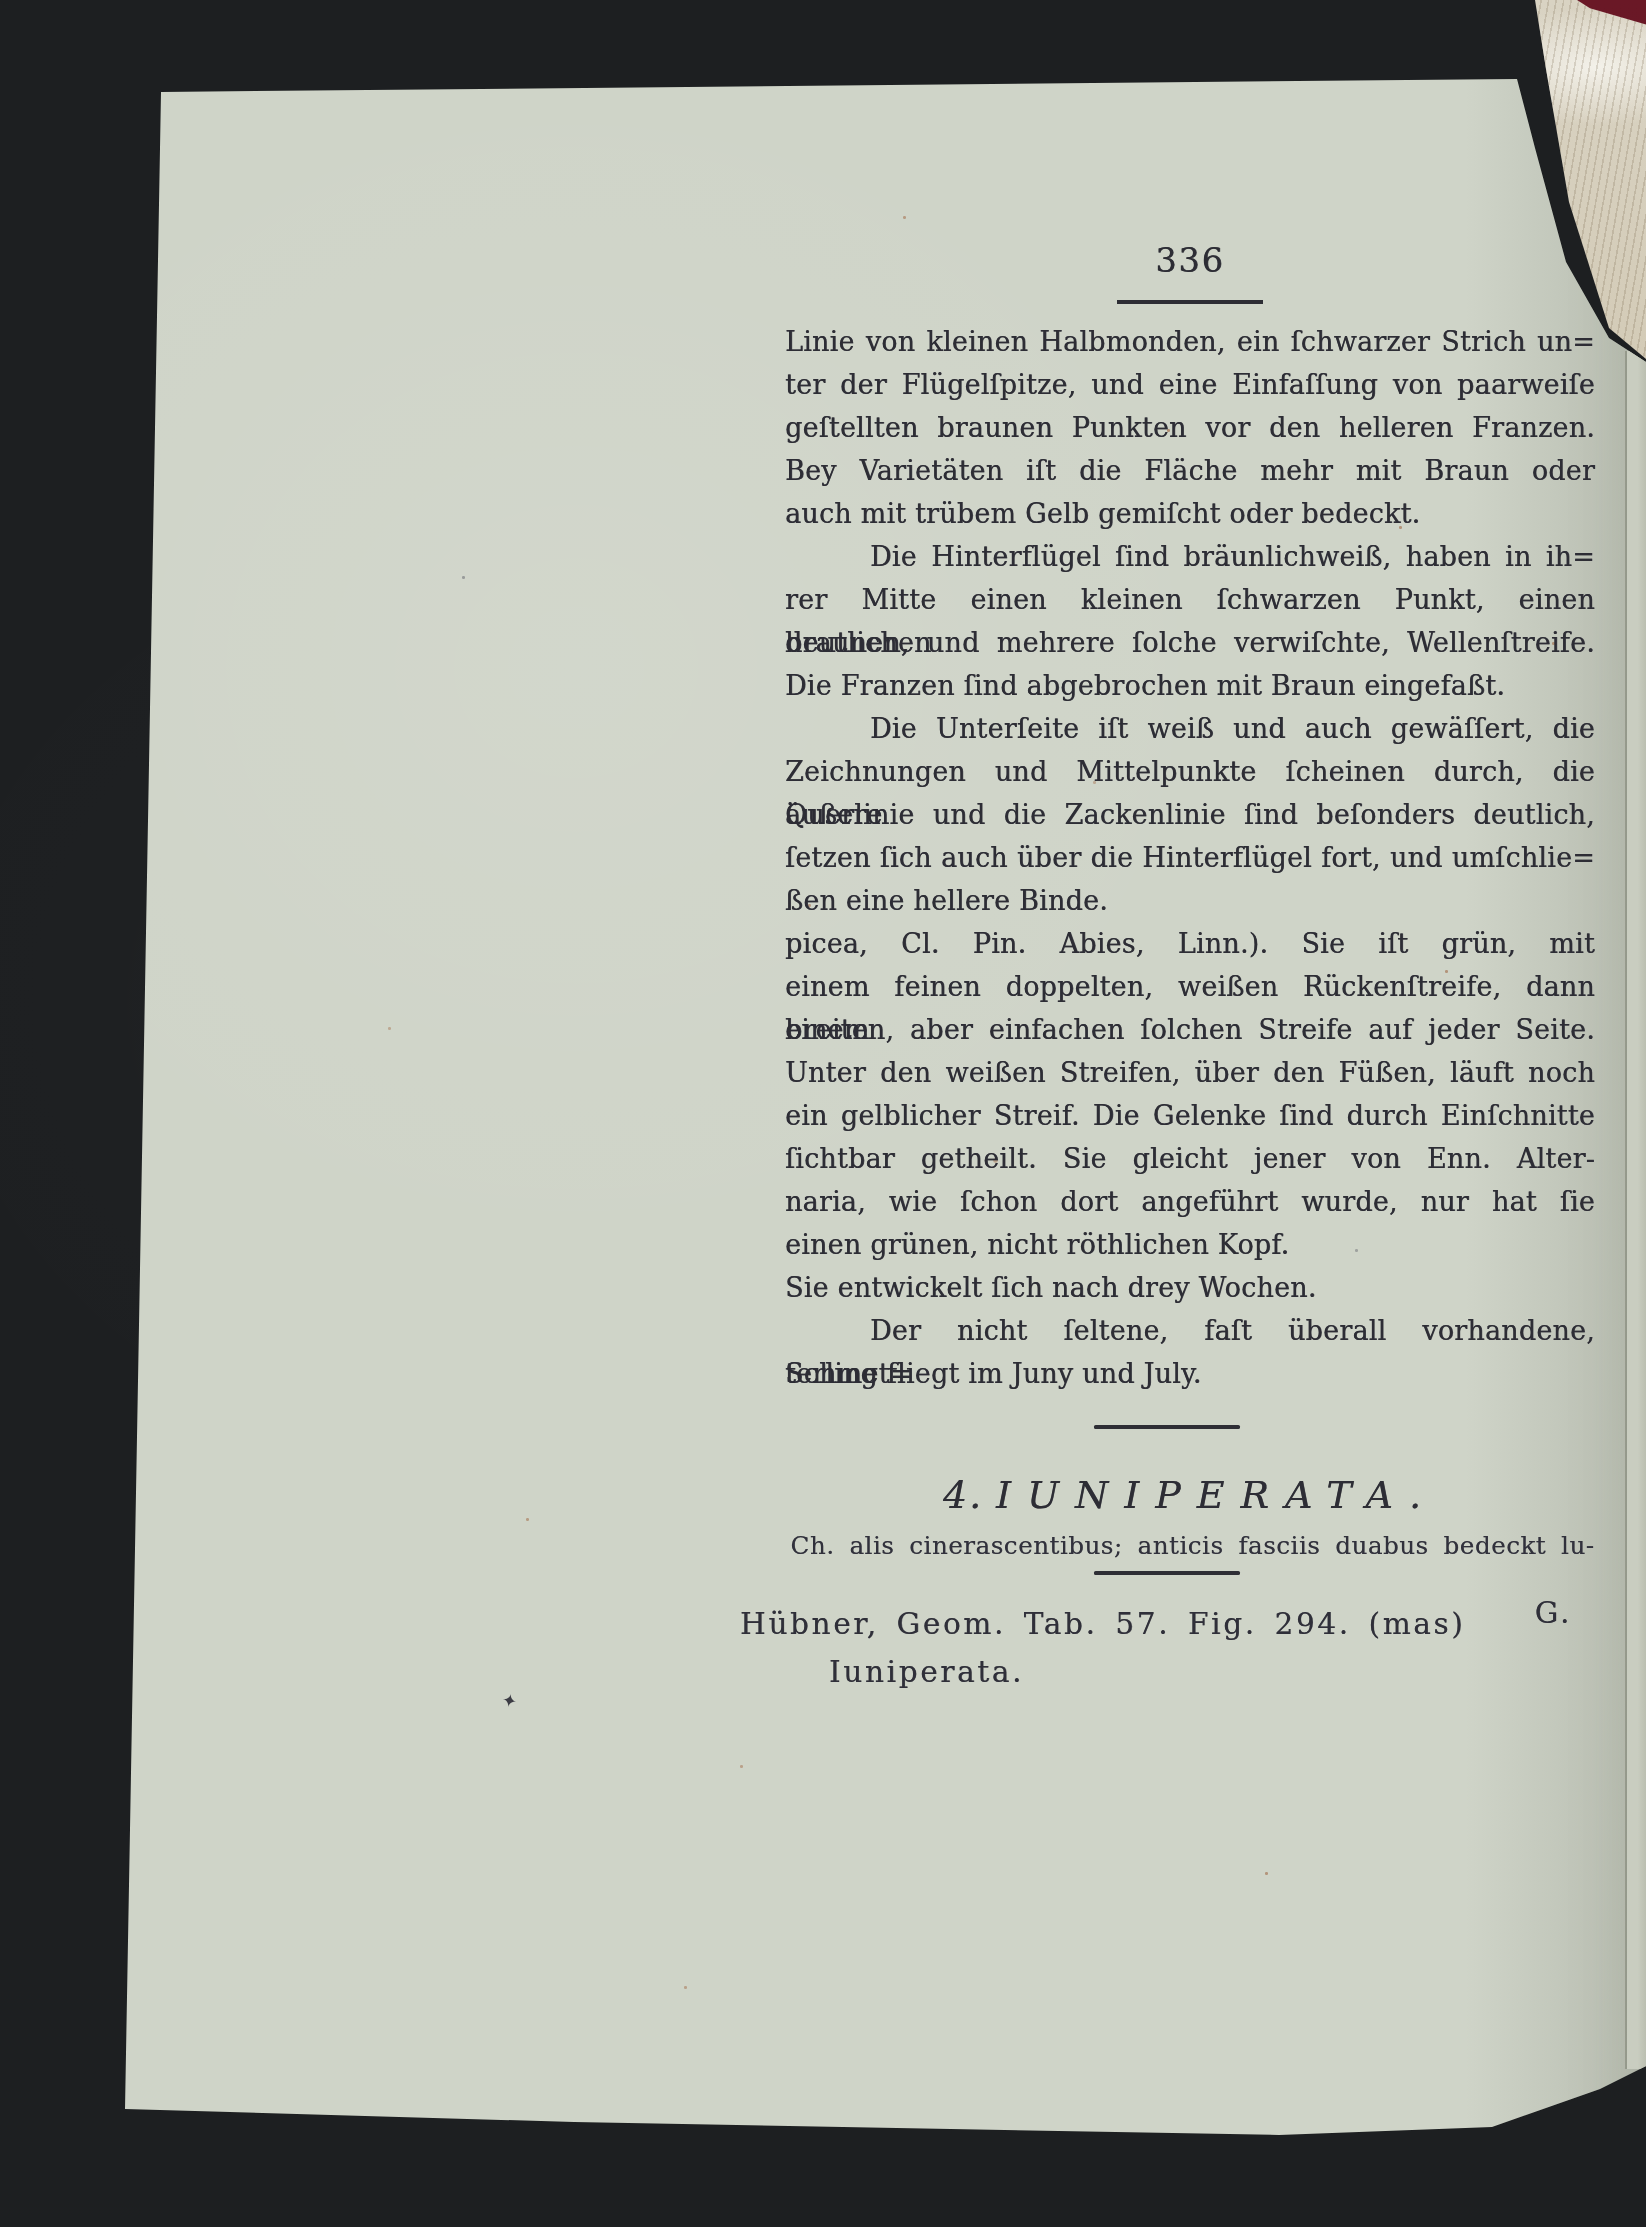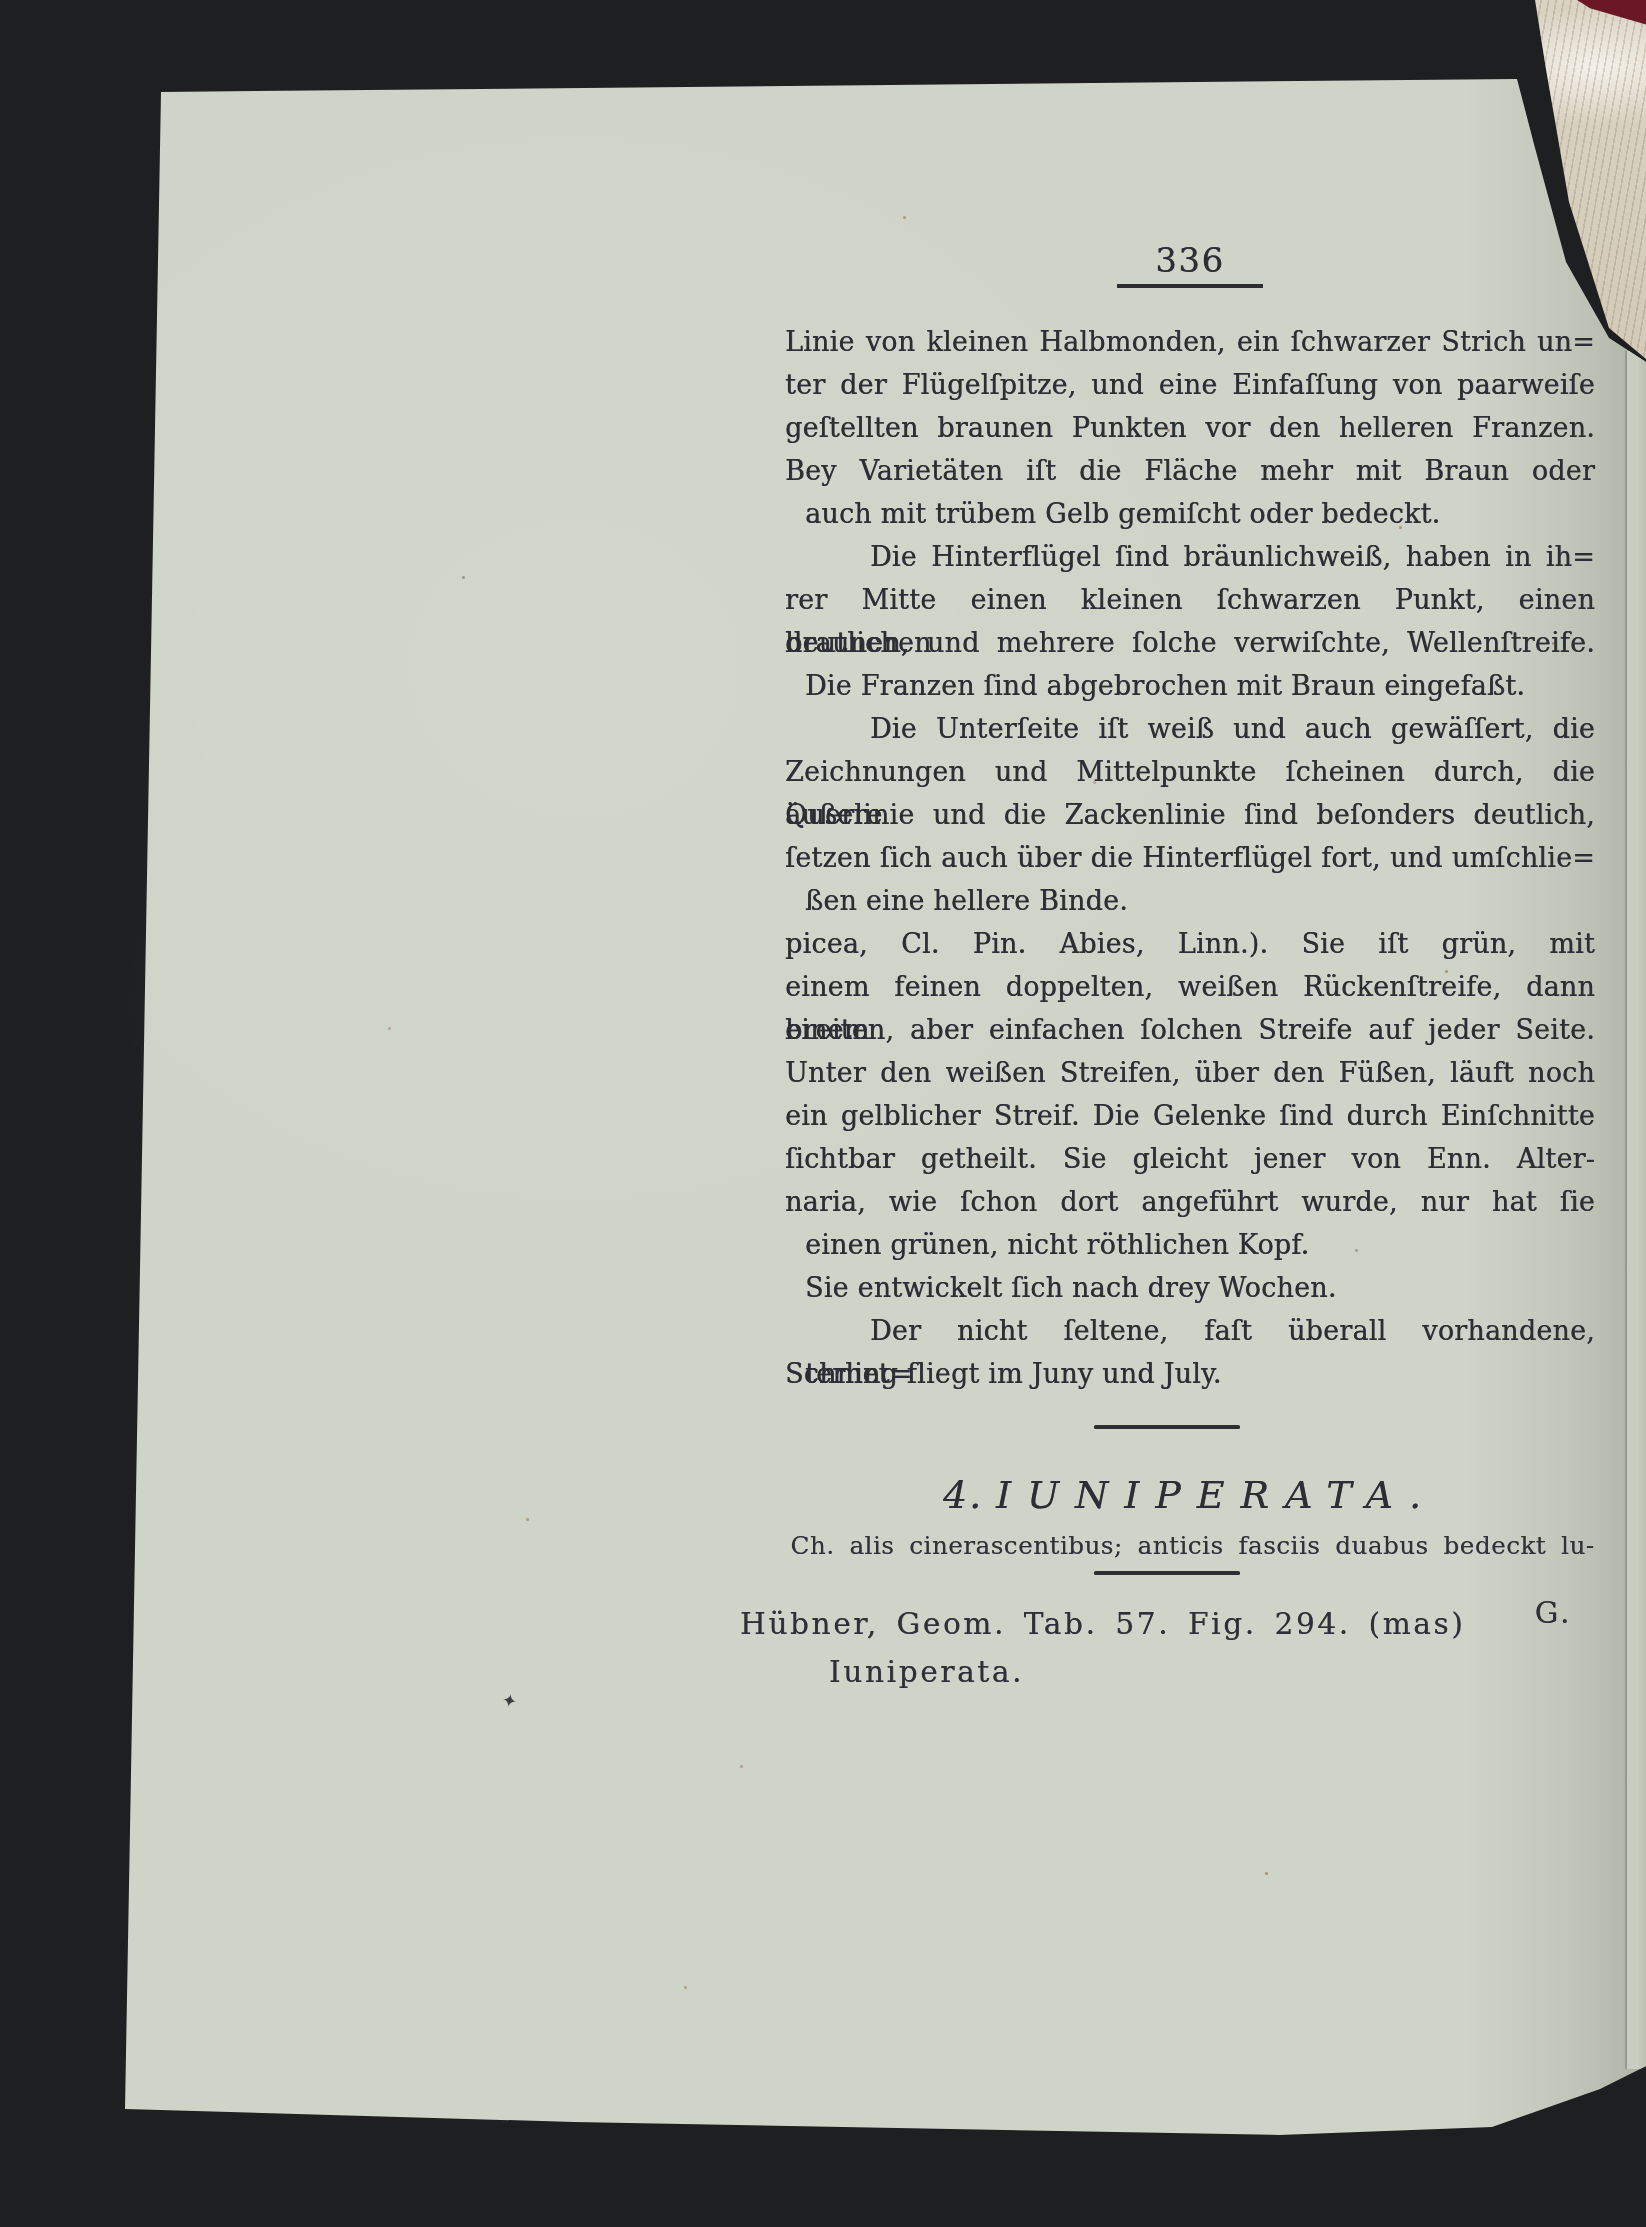--- a/index.html
+++ b/index.html
@@ -67,39 +67,39 @@
       462px 576px 0 0 rgba(70,70,82,0.4),
       1093px 781px 0 0 rgba(152,86,46,0.35),
       1355px 1249px 0 0 rgba(70,70,82,0.35),
       740px 1765px 0 0 rgba(152,86,46,0.4),
       388px 1027px 0 0 rgba(152,86,46,0.35);
   }
   .pagenum{
     position:absolute;left:1117px;top:241px;width:146px;
     text-align:center;font-size:34px;line-height:38px;
     letter-spacing:1.6px;
-    border-bottom:4.1px solid #2d2d34;padding-bottom:5px;
+    border-bottom:4.1px solid #2d2d34;padding-bottom:21px;
     text-shadow:0.3px 0.2px 0 rgba(45,45,55,0.75);
   }
   .margin-blot{
     position:absolute;left:502px;top:1690px;
     font-size:18px;color:#3c3c44;transform:rotate(12deg);
     font-family:"DejaVu Sans",sans-serif;
   }
   .textblock{
     position:absolute;left:785px;top:320px;width:810px;
   }
   .body-text .line{
     font-size:27px;line-height:43px;height:43px;
     text-align:justify;text-align-last:justify;
     letter-spacing:0.2px;
     text-shadow:0.4px 0.2px 0 rgba(45,45,55,0.8);
   }
   .body-text .line.indent{text-indent:85px;}
-  .body-text .line.last{text-align-last:left;margin-left:20px;}
+  .body-text .line.last{text-align-last:left;}
   .rule{
     width:146px;height:4.1px;background:#2e2e35;border-radius:1.6px;
     margin:29.5px auto 0;transform:translateX(-23px);
   }
   .rule2{margin-top:8.2px;}
   .heading{
     margin-top:41px;text-align:center;font-style:italic;
     font-size:38px;line-height:51px;letter-spacing:0.05em;
     text-shadow:0.3px 0.2px 0 rgba(45,45,55,0.7);
   }

